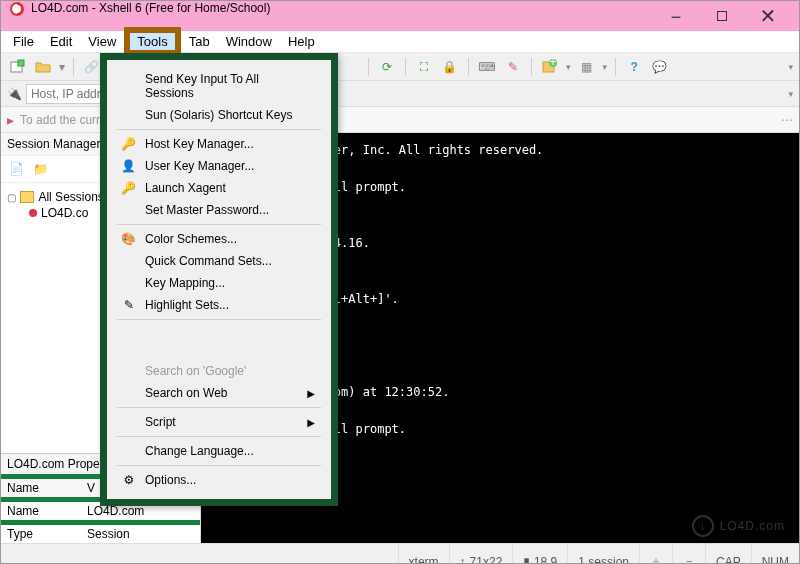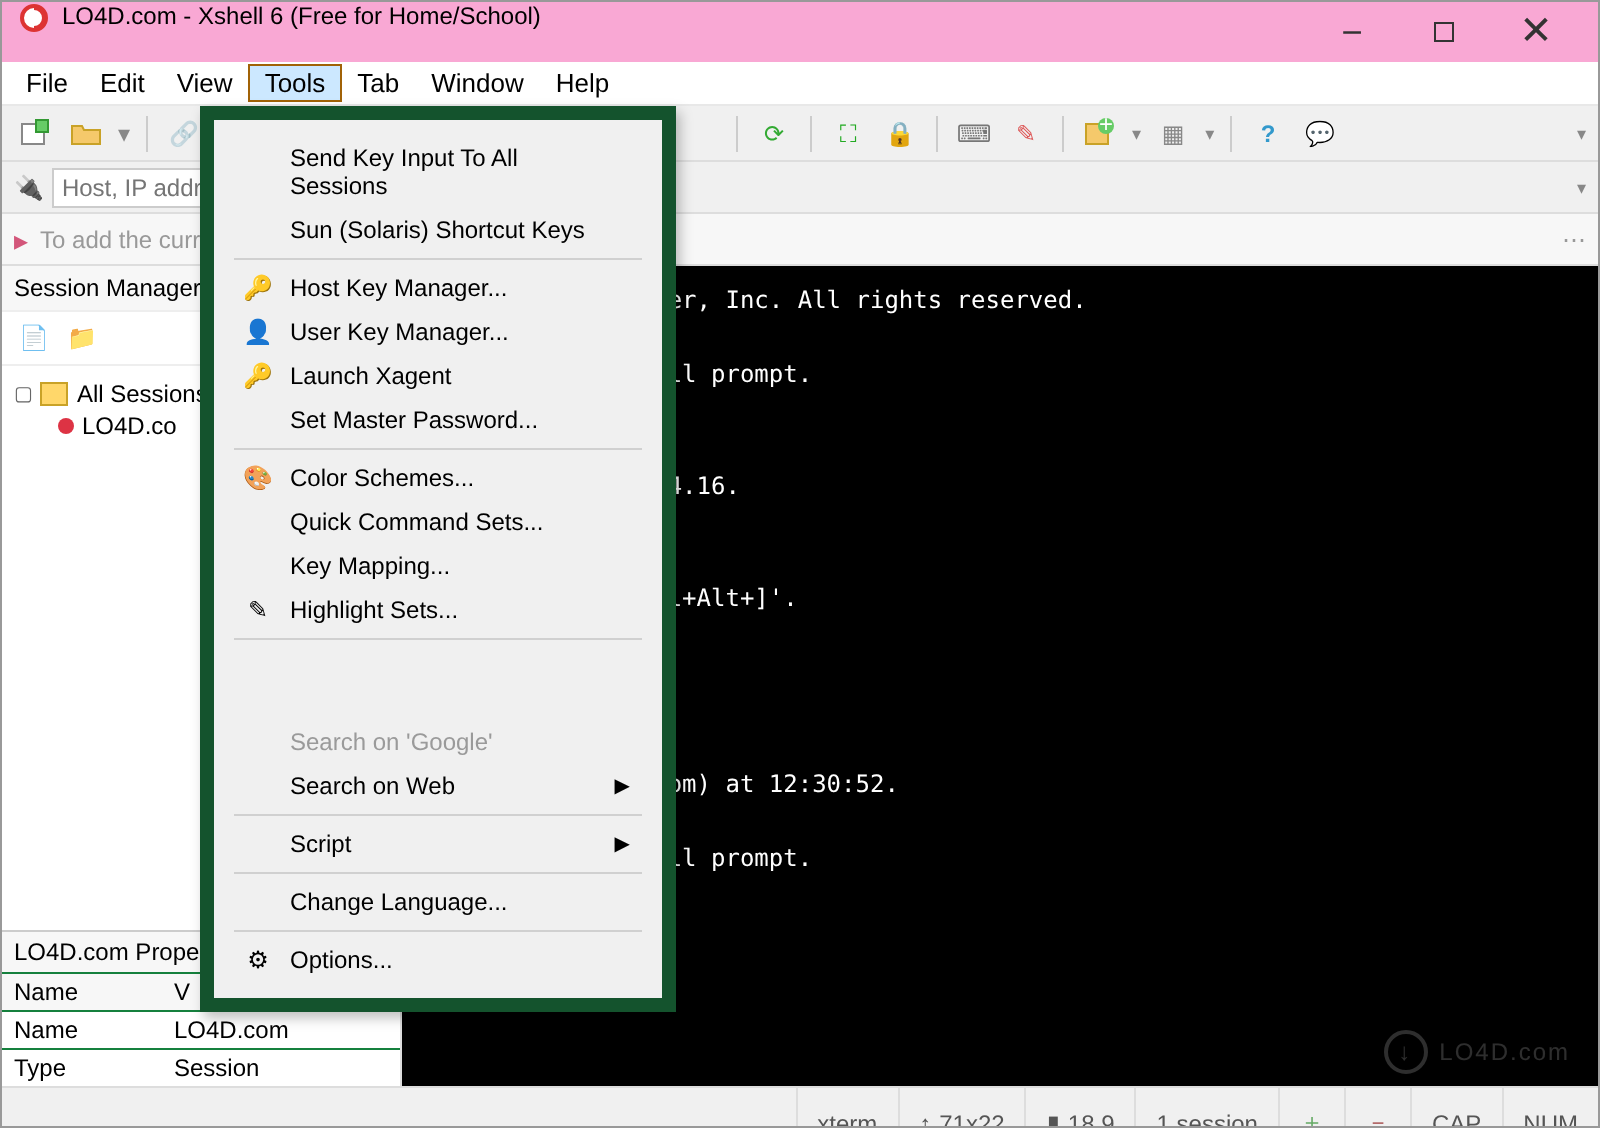--- a/index.html
+++ b/index.html
@@ -4,41 +4,41 @@
 <style>
 * { margin: 0; padding: 0; box-sizing: border-box; font-family: "Segoe UI", Tahoma, sans-serif; font-size: 12px; }
 body { width: 800px; height: 564px; background: #fff; position: relative; overflow: hidden; border: 1px solid #999; }
 .titlebar { height: 30px; display: flex; align-items: flex-start; padding: 0 8px; background: #f9a8d4; }
 .titlebar .icon { width: 16px; height: 16px; margin-right: 6px; }
 .titlebar .title { flex: 1; font-size: 12px; color: #000; }
 .win-controls { display: flex; gap: 0; }
 .win-btn { width: 46px; height: 30px; display: flex; align-items: center; justify-content: center; }
 .menubar { height: 22px; display: flex; align-items: center; padding: 0 4px; background: #fff; border-bottom: 1px solid #e8e8e8;}
 .mitem { padding: 2px 8px; cursor: default; font-size: 13px; }
-.mitem.open { background: #cce8ff; border: 1px solid #a16207; padding: 1px 7px; }
+.mitem.open { background: #cce8ff; border: 6px solid #a16207; padding: 1px 7px; }
 .toolbar { height: 28px; background: #f0f0f0; display: flex; align-items: center; padding: 0 6px; gap: 6px; border-bottom: 1px solid #ddd; }
 .tb-icon { width: 20px; height: 20px; display: inline-flex; align-items: center; justify-content: center; }
 .tb-sep { width: 1px; height: 18px; background: #ccc; margin: 0 2px; }
 .addressbar { height: 26px; background: #f0f0f0; display: flex; align-items: center; padding: 0 6px; border-bottom: 1px solid #ddd; }
 .addressbar input { width: 130px; padding: 2px 4px; border: 1px solid #ccc; background: #fff; color:#888; font-size:12px;}
 .tabhint { height: 26px; background: #f7f7f7; display: flex; align-items: center; padding: 0 6px; border-bottom: 1px solid #ddd; color: #999; }
 .tabhint .arrow { color: #d3567a; margin-right: 6px; font-size:14px;}
 .body-area { display: flex; height: calc(100% - 30px - 22px - 28px - 26px - 26px - 20px); }
 .sidebar { width: 200px; background: #fff; border-right: 1px solid #ddd; display:flex; flex-direction:column; }
 .sm-header { padding: 4px 6px; background: #f7f7f7; font-size: 12px; border-bottom:1px solid #eee;}
 .sm-toolbar { display: flex; gap: 4px; padding: 3px 6px; border-bottom:1px solid #eee;}
 .tree { padding: 6px; flex:1; overflow:auto;}
 .tree-item { display: flex; align-items: center; gap: 4px; padding: 1px 0; font-size:12px;}
 .tree-item.child { padding-left: 22px; }
 .folder-icon { width:14px; height:12px; background:#ffd76a; border:1px solid #c9a227; display:inline-block;}
 .bullet-icon { width:8px; height:8px; border-radius:50%; background:#d34; display:inline-block;}
 .props { border-top:1px solid #ccc;}
 .props-header{ padding:3px 6px; background:#f7f7f7; font-size:12px; display:flex; align-items:flex-start; gap:4px;}
 .props-grid{ display:grid; grid-template-columns:80px 1fr; }
-.props-grid div{ padding:2px 6px; font-size:12px; border-top:1px solid #15803d;}
+.props-grid div{ padding:2px 6px; font-size:12px; border-top:5px solid #15803d;}
 .props-grid .hcell{ background:#f7f7f7; font-weight:400;}
 .terminal { flex: 1; background: #000; color: #fff; font-family: Consolas, monospace; font-size: 12px; padding: 8px 10px; line-height: 1.55; white-space: pre; overflow: hidden; position:relative;}
 .statusbar { height: 36px; background: #f0f0f0; display: flex; align-items: center; font-size: 11px; color:#555; border-top:1px solid #ddd;}
 .status-cell{ padding:0 10px; border-left:1px solid #ddd; height:100%; display:flex; align-items:center; gap:4px;}
 .status-spacer{ flex:1;}
 
 .dropdown { position: absolute; left: 99px; top: 52px; width: 238px; background: #f0f0f0; border: 7px solid #14532d; box-shadow: 2px 3px 6px rgba(0,0,0,.25); z-index: 50; padding: 8px;}
 .dd-item { display: flex; align-items: center; padding: 4px 18px 4px 30px; font-size: 13px; position:relative; color:#000;}
 .dd-item.disabled { color: #9a9a9a; margin-top: 40px; }
 .dd-item .subarrow { position:absolute; right:8px; font-size:10px;}

